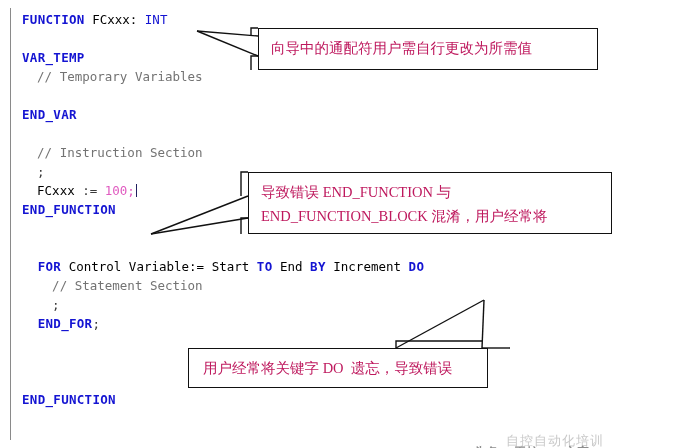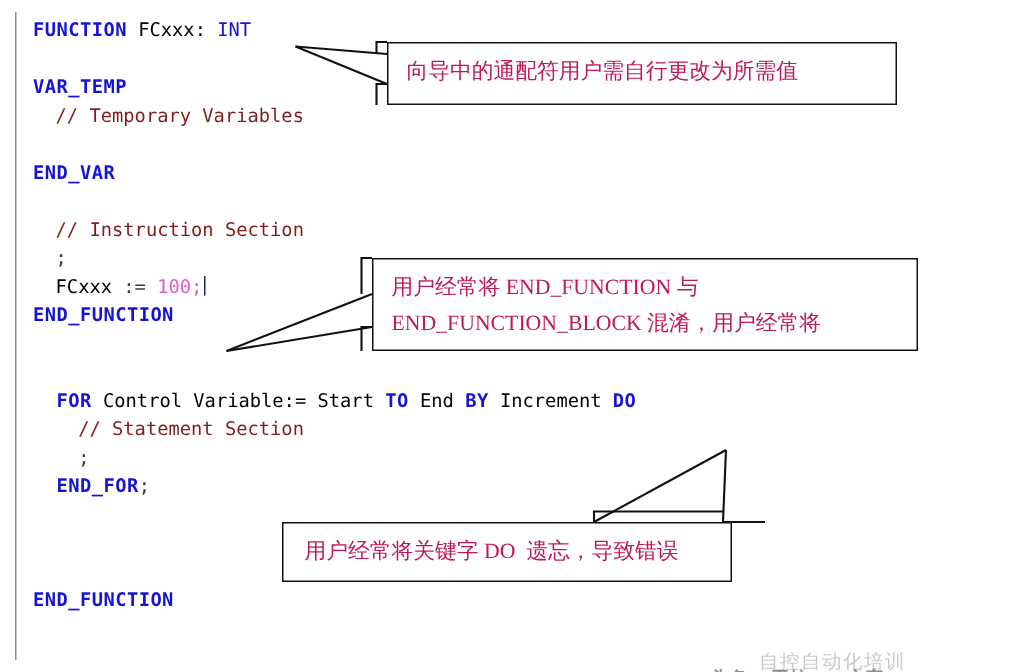--- a/index.html
+++ b/index.html
@@ -34,21 +34,21 @@
     width: 470px;
     font-family: "DejaVu Sans Mono", "Liberation Mono", monospace;
     font-size: 12.5px;
     line-height: 19px;
     white-space: pre;
     color: #000000;
   }
   .code .ln { height: 19px; white-space: pre; }
   .kw   { color: #1414d2; font-weight: bold; letter-spacing: .3px; }
   .typ  { color: #1414d2; }
-  .cmt  { color: #7f1d1d; }
+  .cmt  { color: #737373; }
   .num  { color: #e05ac0; }
   .plain{ color: #000000; }
   .op   { color: #3a3a3a; }
   .caret {
     display: inline-block;
     width: 1px;
     height: 13px;
     background: #202060;
     vertical-align: -2px;
     margin-left: 1px;
@@ -161,21 +161,21 @@
       <path d="M 396 348 L 396 341 L 482 341"></path>
       <path d="M 482 348 L 510 348"></path>
     </g>
   </svg>
 
   <div class="callout" id="callout-wildcard">
     <span class="ctext">向导中的通配符用户需自行更改为所需值</span>
   </div>
 
   <div class="callout" id="callout-endfunction">
-    <span class="ctext">用户经常将 END_FUNCTION 与</span>
+    <span class="ctext">导致错误 END_FUNCTION 与</span>
     <span class="ctext">END_FUNCTION_BLOCK 混淆，用户经常将</span>
   </div>
 
   <div class="callout" id="callout-do">
     <span class="ctext">用户经常将关键字 DO  遗忘，导致错误</span>
   </div>
 
   <div id="watermark">
     <span class="wm-top">自控自动化培训</span>
     <span class="wm-main">头条 @工控PLC之家</span>

